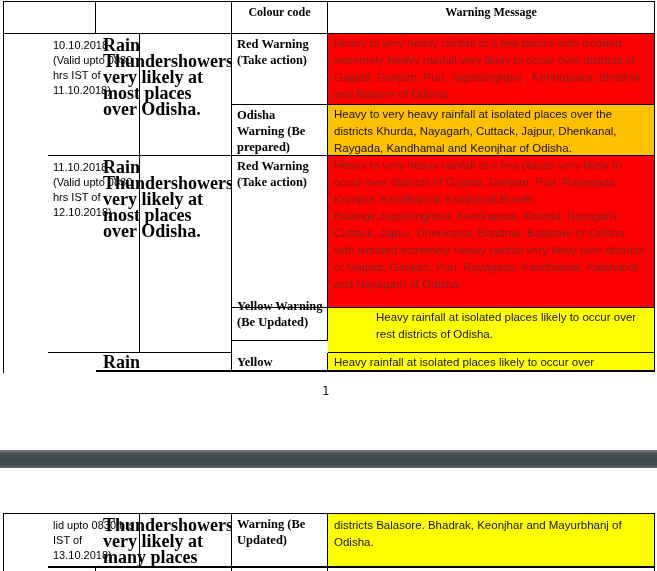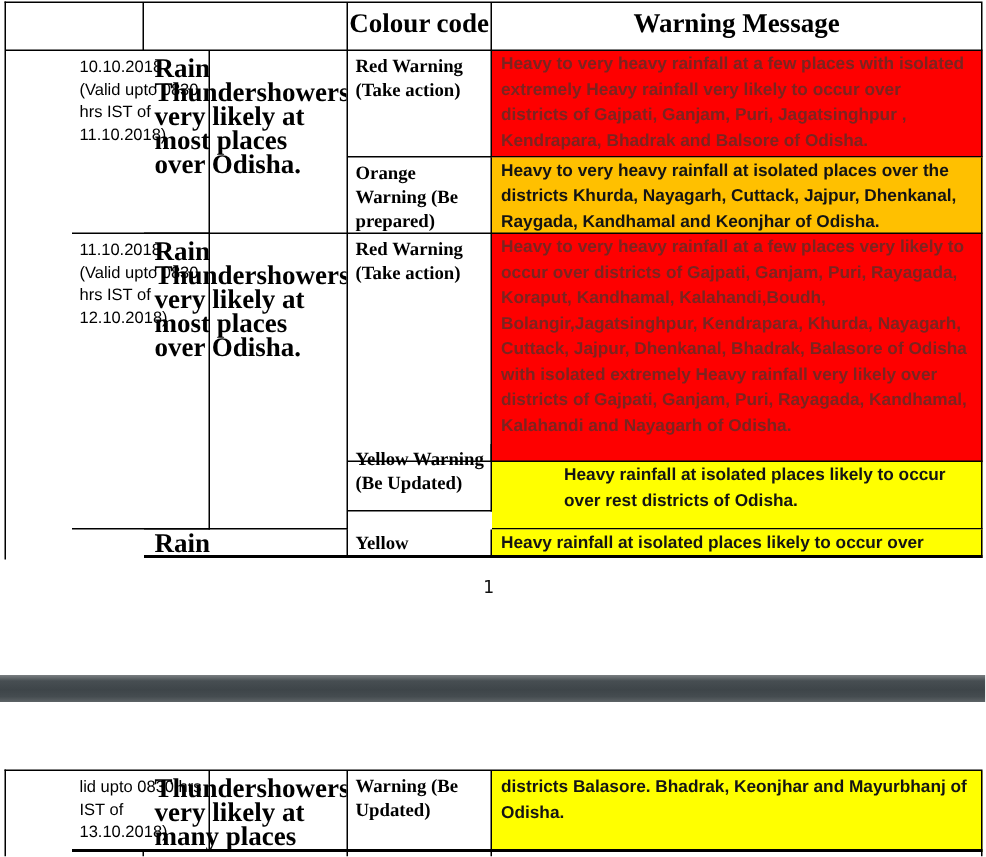--- a/index.html
+++ b/index.html
@@ -9,39 +9,39 @@
   }
   .tbl{position:absolute;border-left:1px solid #000;border-top:1px solid #000;background:#fff;}
   .cell{
     position:absolute;box-sizing:border-box;
     border-right:1px solid #000;border-bottom:1px solid #000;
     overflow:hidden;
   }
   .cell.nobot{border-bottom:none;}
   .cell.thickbot{border-bottom:2px solid #000;}
   .hdr{
-    font-family:"Liberation Serif",serif;font-weight:bold;font-size:18px;
+    font-family:"Liberation Serif",serif;font-weight:bold;font-size:12px;
     text-align:center;padding-top:3px;
   }
   .datecell{
     font-family:"Liberation Sans",sans-serif;font-size:11px;line-height:15px;
     padding:4px 2px 0 5px;
     margin-left:44px;
   }
   .datecell.boldserif{font-family:"Liberation Serif",serif;font-weight:bold;font-size:12.5px;padding-top:2px;}
   .weathercell{
     font-family:"Liberation Serif",serif;font-weight:bold;font-size:18px;line-height:16px;
     padding:3px 22px 0 7px;
   }
   .codecell{
     font-family:"Liberation Serif",serif;font-weight:bold;font-size:12.5px;line-height:16px;
     padding:2px 4px 0 5px;
   }
   .msgcell{
-    font-family:"Liberation Sans",sans-serif;font-weight:bold;font-size:11.5px;line-height:17px;
+    font-family:"Liberation Sans",sans-serif;font-weight:normal;font-size:11.5px;line-height:17px;
     padding:1px 6px 0 6px;
   }
   .bg-red{background:#fe0000;color:#7b2420;}
   .bg-orange{background:#ffc000;color:#141414;}
   .bg-yellow{background:#ffff00;color:#141414;}
   .pagenum{
     position:absolute;font-family:"DejaVu Sans Mono",monospace;font-size:12px;color:#111;
   }
   .separator{
     position:absolute;left:0;width:657px;
@@ -57,21 +57,21 @@
 
     <div class="cell" style="left:0;top:0;width:92px;height:32px;"></div>
     <div class="cell" style="left:92px;top:0;width:136px;height:32px;"></div>
     <div class="cell hdr" style="left:228px;top:0;width:96px;height:32px;">Colour code</div>
     <div class="cell hdr" style="left:324px;top:0;width:327px;height:32px;">Warning Message</div>
 
     <div class="cell datecell" style="left:0;top:32px;width:92px;height:122px;">10.10.2018 (Valid upto 0830 hrs IST of 11.10.2018)</div>
     <div class="cell weathercell" style="left:92px;top:32px;width:136px;height:122px;">Rain Thundershowers very likely at most places over Odisha.</div>
     <div class="cell codecell" style="left:228px;top:32px;width:96px;height:71px;">Red Warning (Take action)</div>
     <div class="cell msgcell bg-red" style="left:324px;top:32px;width:327px;height:71px;">Heavy to very heavy rainfall at a few places with isolated extremely Heavy rainfall very likely to occur over districts of Gajpati, Ganjam, Puri, Jagatsinghpur , Kendrapara, Bhadrak and Balsore of Odisha.</div>
-    <div class="cell codecell" style="left:228px;top:103px;width:96px;height:51px;">Orange Warning (Be prepared)</div>
+    <div class="cell codecell" style="left:228px;top:103px;width:96px;height:51px;">Odisha Warning (Be prepared)</div>
     <div class="cell msgcell bg-orange" style="left:324px;top:103px;width:327px;height:51px;">Heavy to very heavy rainfall at isolated places over the districts Khurda, Nayagarh, Cuttack, Jajpur, Dhenkanal, Raygada, Kandhamal and Keonjhar of Odisha.</div>
 
     <div class="cell datecell" style="left:0;top:154px;width:92px;height:197px;">11.10.2018 (Valid upto 0830 hrs IST of 12.10.2018)</div>
     <div class="cell weathercell" style="left:92px;top:154px;width:136px;height:197px;">Rain Thundershowers very likely at most places over Odisha.</div>
     <div class="cell codecell" style="left:228px;top:154px;width:96px;height:152px;">Red Warning (Take action)</div>
     <div class="cell msgcell bg-red" style="left:324px;top:154px;width:327px;height:152px;">Heavy to very heavy rainfall at a few places very likely to occur over districts of Gajpati, Ganjam, Puri, Rayagada, Koraput, Kandhamal, Kalahandi,Boudh, Bolangir,Jagatsinghpur,  Kendrapara, Khurda, Nayagarh, Cuttack, Jajpur, Dhenkanal, Bhadrak, Balasore of Odisha with isolated extremely Heavy rainfall very likely over districts of Gajpati, Ganjam, Puri, Rayagada,  Kandhamal, Kalahandi and Nayagarh of Odisha.</div>
     <div class="cell codecell" style="left:228px;top:294px;width:96px;height:45px;">Yellow Warning (Be Updated)</div>
     <div class="cell msgcell bg-yellow" style="left:324px;top:306px;width:327px;height:45px;padding-left:48px;">Heavy rainfall at isolated places likely to occur over rest districts of  Odisha.</div>
 
     <div class="cell thickbot weathercell" style="left:92px;top:351px;width:136px;height:19px;padding-top:1px;">Rain</div>

